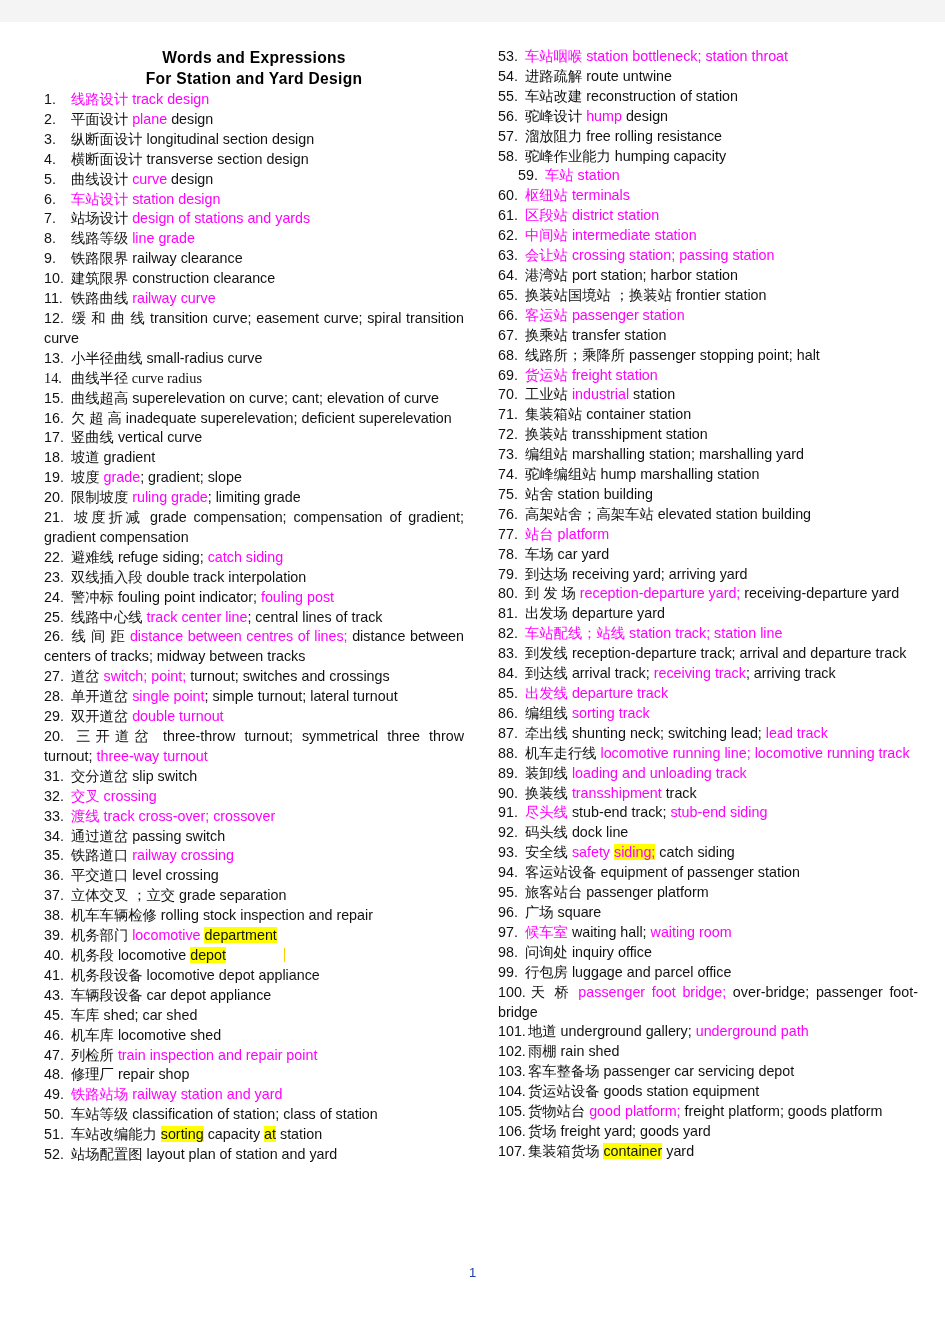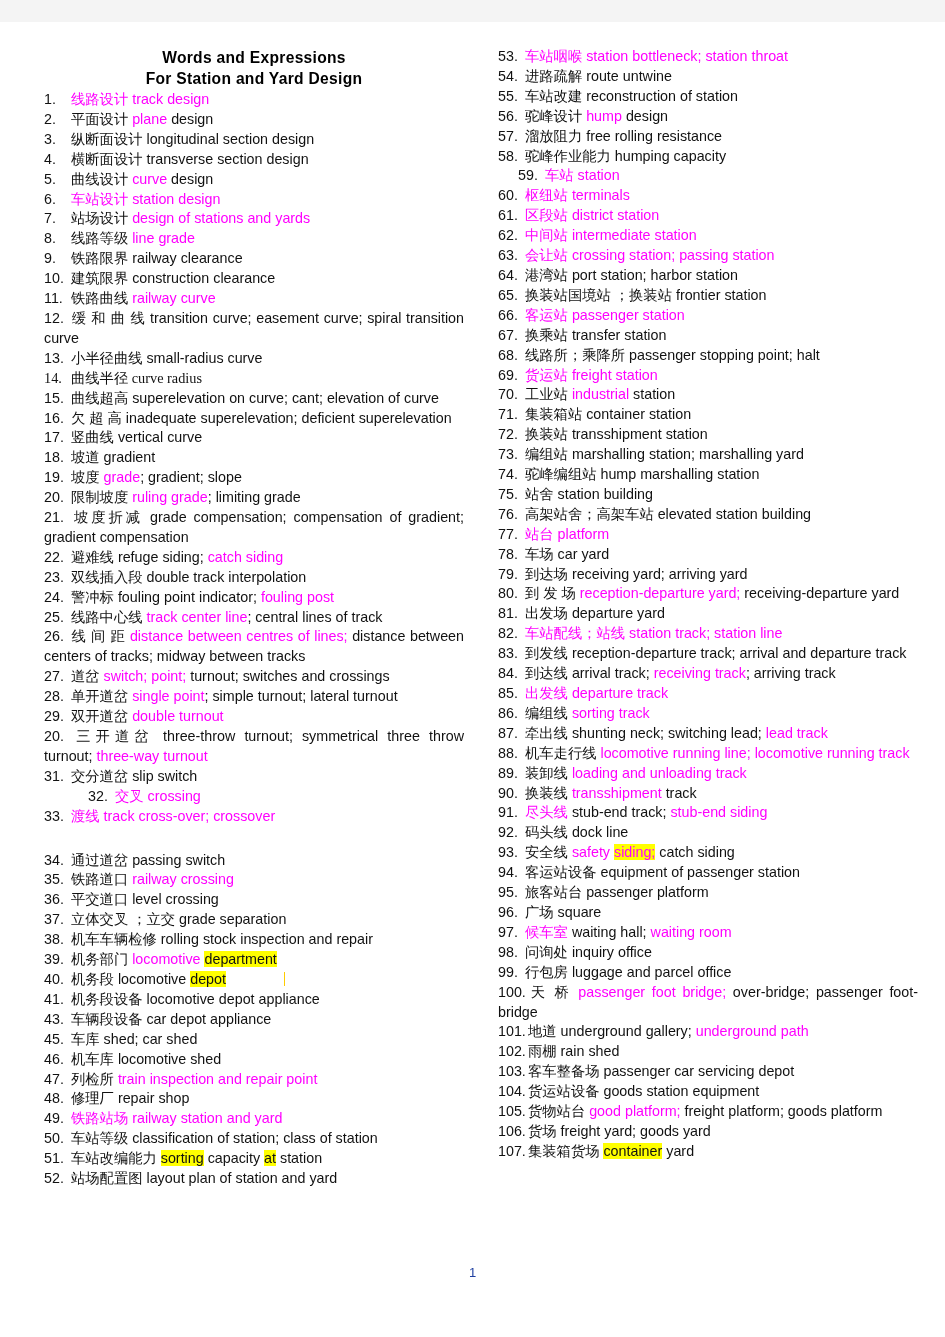--- a/index.html
+++ b/index.html
@@ -135,23 +135,23 @@
           <div class="entry" style="text-align: left;"><span class="num">22.</span><span class="k">避难线 </span><span class="k">refuge siding; </span><span class="m">catch siding</span></div>
           <div class="entry" style="text-align: left;"><span class="num">23.</span><span class="k">双线插入段 </span><span class="k">double track interpolation</span></div>
           <div class="entry" style="text-align: left;"><span class="num">24.</span><span class="k">警冲标 </span><span class="k">fouling point indicator; </span><span class="m">fouling post</span></div>
           <div class="entry" style="text-align: left;"><span class="num">25.</span><span class="k">线路中心线 </span><span class="m">track center line</span><span class="k">; central lines of track</span></div>
           <div class="entry" style="text-align: justify;"><span class="num">26.</span><span class="k">线 间 距 </span><span class="m">distance  between  centres  of  lines;</span><span class="k"> distance between centers of tracks; midway between tracks</span></div>
           <div class="entry" style="text-align: left;"><span class="num">27.</span><span class="k">道岔 </span><span class="m">switch; point;</span><span class="k"> turnout; switches and crossings</span></div>
           <div class="entry" style="text-align: left;"><span class="num">28.</span><span class="k">单开道岔 </span><span class="m">single point</span><span class="k">; simple turnout; lateral turnout</span></div>
           <div class="entry" style="text-align: left;"><span class="num">29.</span><span class="k">双开道岔 </span><span class="m">double turnout</span></div>
           <div class="entry" style="text-align: justify;"><span class="num">20.</span><span class="k">三开道岔 </span><span class="k">three-throw  turnout; symmetrical  three  throw turnout; </span><span class="m">three-way turnout</span></div>
           <div class="entry" style="text-align: left;"><span class="num">31.</span><span class="k">交分道岔 </span><span class="k">slip switch</span></div>
-          <div class="entry" style="text-align: left; margin-left: 44px;"><span class="num">32.</span><span class="m">交叉 </span><span class="m">crossing</span></div>
+          <div class="entry" style="text-align: left;"><span class="num">32.</span><span class="m">交叉 </span><span class="m">crossing</span></div>
           <div class="entry" style="text-align: left;"><span class="num">33.</span><span class="m">渡线 </span><span class="m">track cross-over; crossover</span></div>
-          <div class="entry" style="text-align: left; margin-top: 24px;"><span class="num">34.</span><span class="k">通过道岔 </span><span class="k">passing switch</span></div>
+          <div class="entry" style="text-align: left;"><span class="num">34.</span><span class="k">通过道岔 </span><span class="k">passing switch</span></div>
           <div class="entry" style="text-align: left;"><span class="num">35.</span><span class="k">铁路道口 </span><span class="m">railway crossing</span></div>
           <div class="entry" style="text-align: left;"><span class="num">36.</span><span class="k">平交道口 </span><span class="k">level crossing</span></div>
           <div class="entry" style="text-align: left;"><span class="num">37.</span><span class="k">立体交叉 ；立交 </span><span class="k">grade separation</span></div>
           <div class="entry" style="text-align: left;"><span class="num">38.</span><span class="k">机车车辆检修 </span><span class="k">rolling stock inspection and repair</span></div>
           <div class="entry" style="text-align: left;"><span class="num">39.</span><span class="k">机务部门 </span><span class="m">locomotive </span><span class="k hl">department</span></div>
           <div class="entry" style="text-align: left;"><span class="num">40.</span><span class="k">机务段 </span><span class="k">locomotive </span><span class="k hl">depot</span><span class="caret"></span></div>
           <div class="entry" style="text-align: left;"><span class="num">41.</span><span class="k">机务段设备 </span><span class="k">locomotive depot appliance</span></div>
           <div class="entry" style="text-align: left;"><span class="num">43.</span><span class="k">车辆段设备 </span><span class="k">car depot appliance</span></div>
           <div class="entry" style="text-align: left;"><span class="num">45.</span><span class="k">车库 </span><span class="k">shed; car shed</span></div>
           <div class="entry" style="text-align: left;"><span class="num">46.</span><span class="k">机车库 </span><span class="k">locomotive shed</span></div>

